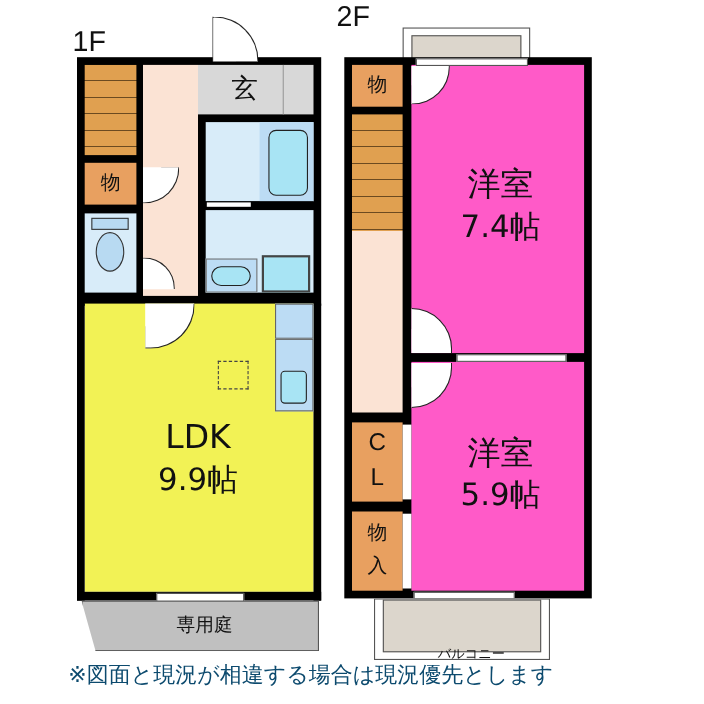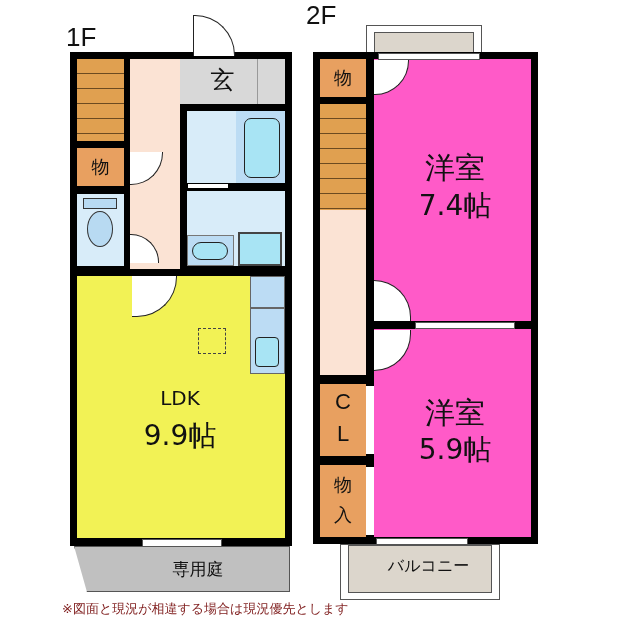--- a/index.html
+++ b/index.html
@@ -4,21 +4,21 @@
 <style>
   html,body{margin:0;padding:0;background:#fff;}
   body{width:640px;height:640px;position:relative;overflow:hidden;font-family:"DejaVu Sans","Liberation Sans",sans-serif;}
   .abs{position:absolute;box-sizing:border-box;}
   .lbl{position:absolute;display:flex;align-items:center;justify-content:center;color:#111;text-align:center;line-height:1.05;}
   .floor-label{font-family:"Liberation Sans",sans-serif;font-size:26px;color:#111;}
   .wall{background:#000;position:absolute;}
   .stairs{background:repeating-linear-gradient(to bottom,#e0a050 0,#e0a050 14px,#6b4a20 14px,#6b4a20 15px);}
   .door-arc{position:absolute;border:1.5px solid #222;background:#fff;}
   .win{position:absolute;background:#fff;border:1px solid #555;}
-  .note{position:absolute;left:62px;top:600px;font-size:13px;color:#7f1d1d;white-space:nowrap;}
+  .note{position:absolute;left:62px;top:600px;font-size:20px;color:#0c4a6e;white-space:nowrap;}
 </style>
 </head>
 <body>
 
 <div class="abs floor-label" style="left:66px;top:22px;">1F</div>
 <div class="abs floor-label" style="left:306px;top:0;">2F</div>
 
 <div>
 
   <div class="wall" style="left:70px;top:52px;width:222px;height:226px;"></div>
@@ -55,26 +55,26 @@
 
   <div class="abs" style="left:77px;top:276px;width:208px;height:262px;background:#f2f255;"></div>
   <div class="wall" style="left:70px;top:538px;width:222px;height:8px;"></div>
   <div class="wall" style="left:70px;top:276px;width:7px;height:270px;"></div>
   <div class="wall" style="left:285px;top:276px;width:7px;height:270px;"></div>
   <div class="abs" style="left:250px;top:276px;width:35px;height:32px;background:#bcdcf4;border:1px solid #666;"></div>
   <div class="abs" style="left:250px;top:308px;width:35px;height:66px;background:#bcdcf4;border:1px solid #666;"></div>
   <div class="abs" style="left:255px;top:337px;width:24px;height:30px;background:#a8e4f4;border:1px solid #222;border-radius:4px;"></div>
   <div class="abs" style="left:198px;top:328px;width:28px;height:26px;border:1px dashed #444;"></div>
   <div class="door-arc" style="left:132px;top:276px;width:44px;height:40px;border-radius:0 0 40px 0;border-top:none;border-left:none;"></div>
-  <div class="lbl" style="left:110px;top:380px;width:140px;height:36px;font-size:20px;">LDK</div>
+  <div class="lbl" style="left:110px;top:380px;width:140px;height:36px;font-size:30px;">LDK</div>
   <div class="lbl" style="left:110px;top:418px;width:140px;height:36px;font-size:28px;">9.9帖</div>
   <div class="win" style="left:142px;top:539px;width:78px;height:6px;"></div>
 
   <div class="abs" style="left:74px;top:546px;width:216px;height:46px;background:#c0c0c0;border:1px solid #555;clip-path:polygon(0 0,100% 0,100% 100%,6% 100%);"></div>
-  <div class="lbl" style="left:90px;top:550px;width:216px;height:40px;font-size:17px;">専用庭</div>
+  <div class="lbl" style="left:78px;top:550px;width:216px;height:40px;font-size:17px;">専用庭</div>
 </div>
 
 <div>
 
   <div class="abs" style="left:366px;top:25px;width:116px;height:30px;border:1px solid #555;background:#fff;"></div>
   <div class="abs" style="left:374px;top:32px;width:100px;height:22px;background:#dcd6cc;border:1px solid #555;"></div>
 
   <div class="wall" style="left:313px;top:52px;width:225px;height:492px;"></div>
 
   <div class="abs" style="left:320px;top:59px;width:46px;height:38px;background:#e8a060;"></div>
@@ -103,16 +103,16 @@
   <div class="abs" style="left:366px;top:386px;width:8px;height:68px;background:#fff;"></div>
 
   <div class="abs" style="left:320px;top:465px;width:46px;height:72px;background:#e8a060;"></div>
   <div class="lbl" style="left:320px;top:470px;width:46px;height:30px;font-size:18px;">物</div>
   <div class="lbl" style="left:320px;top:500px;width:46px;height:30px;font-size:18px;">入</div>
   <div class="abs" style="left:366px;top:467px;width:8px;height:68px;background:#fff;"></div>
 
   <div class="win" style="left:376px;top:538px;width:90px;height:5px;"></div>
   <div class="abs" style="left:340px;top:544px;width:160px;height:56px;border:1px solid #555;background:#fff;"></div>
   <div class="abs" style="left:348px;top:545px;width:144px;height:48px;background:#dcd6cc;border:1px solid #555;"></div>
-  <div class="lbl" style="left:348px;top:546px;width:161px;height:40px;font-size:16px;">バルコニー</div>
+  <div class="lbl" style="left:348px;top:574px;width:161px;height:40px;font-size:12px;">バルコニー</div>
 </div>
 
 <div class="note">※図面と現況が相違する場合は現況優先とします</div>
 
 </body></html>

